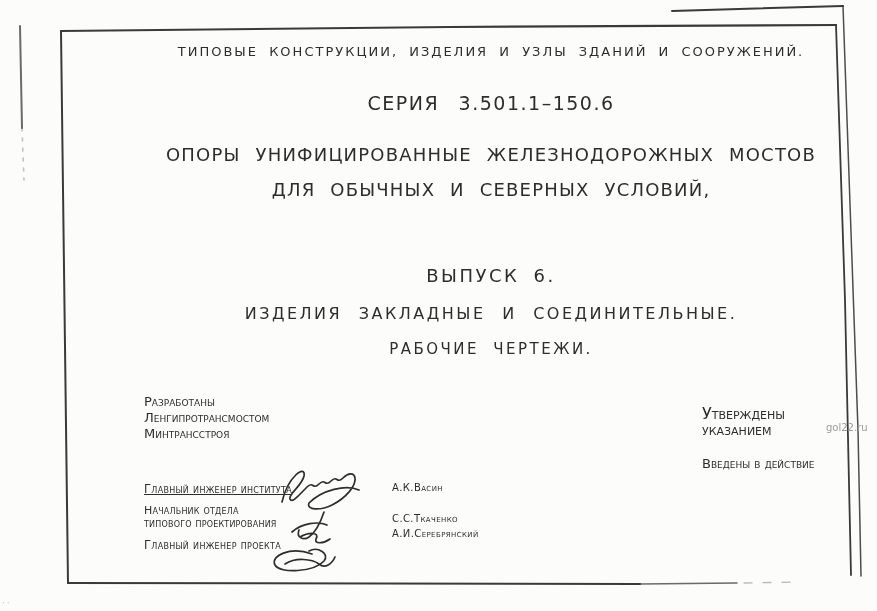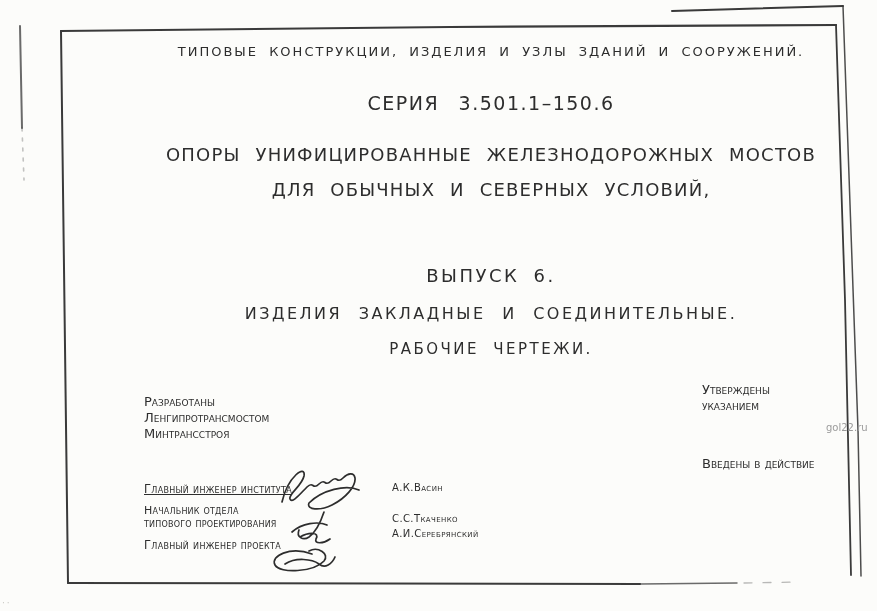--- a/index.html
+++ b/index.html
@@ -23,21 +23,21 @@
   .series-line{top:92px;font-size:19px;letter-spacing:1.5px;word-spacing:12px;}
   .title-1{top:144px;font-size:18px;letter-spacing:1.2px;word-spacing:8px;}
   .title-2{top:179px;font-size:18px;letter-spacing:1.2px;word-spacing:8px;}
   .title-3{top:206px;font-size:18px;letter-spacing:1.2px;word-spacing:9px;}
   .issue-line{top:265px;font-size:18px;letter-spacing:2.5px;word-spacing:6px;}
   .subject-line{top:304px;font-size:16px;letter-spacing:2.5px;word-spacing:9px;}
   .drawings-line{top:340px;font-size:15px;letter-spacing:2.5px;word-spacing:7px;}
   .sc{font-variant:small-caps;margin-left:24px;}
   .developed{left:120px;top:394px;font-size:13px;line-height:16px;}
   .developed div{white-space:nowrap;}
-  .approved{left:678px;top:382px;font-size:13px;line-height:16px;}
+  .approved{left:678px;top:406px;font-size:16px;line-height:16px;}
   .effective{left:678px;top:456px;font-size:13px;}
   .sig-label{left:120px;font-size:11.5px;letter-spacing:.3px;}
   .sig-label-2l{left:120px;font-size:11px;line-height:12.5px;letter-spacing:.2px;}
   .sig-name{left:368px;font-size:10px;letter-spacing:.4px;}
   .watermark{left:826px;top:422px;font-size:10px;color:var(--watermark);z-index:3;}
   .specks{left:2px;top:598px;font-size:9px;color:#c9c9c4;letter-spacing:2px;}
 </style>
 </head>
 <body>
 

